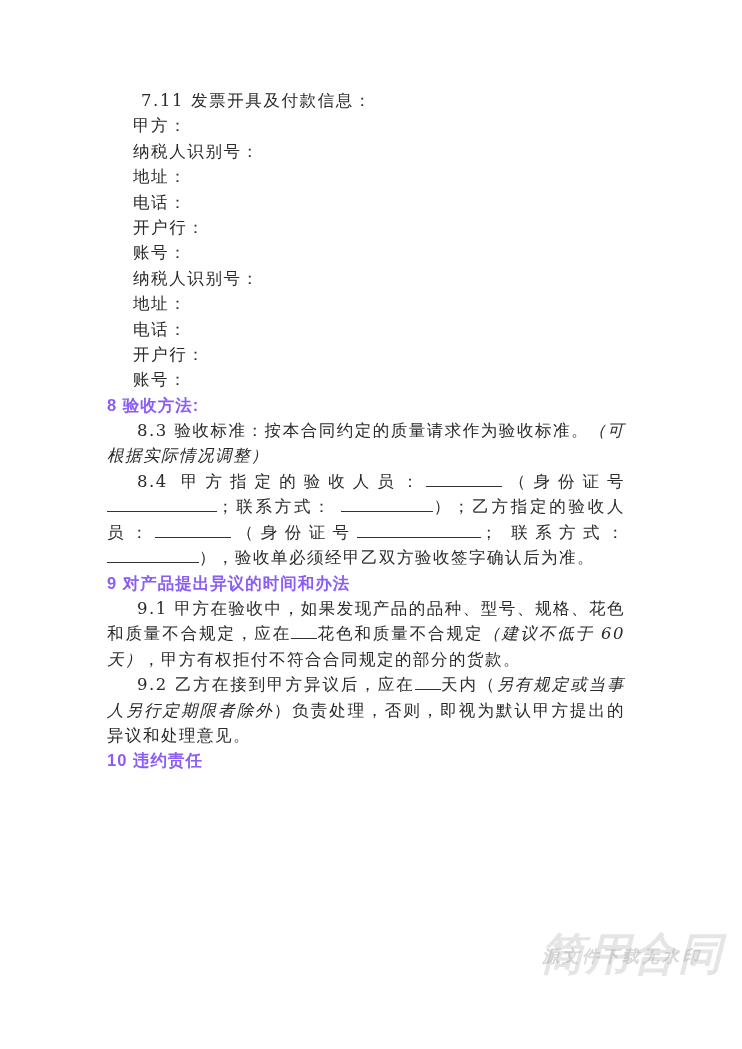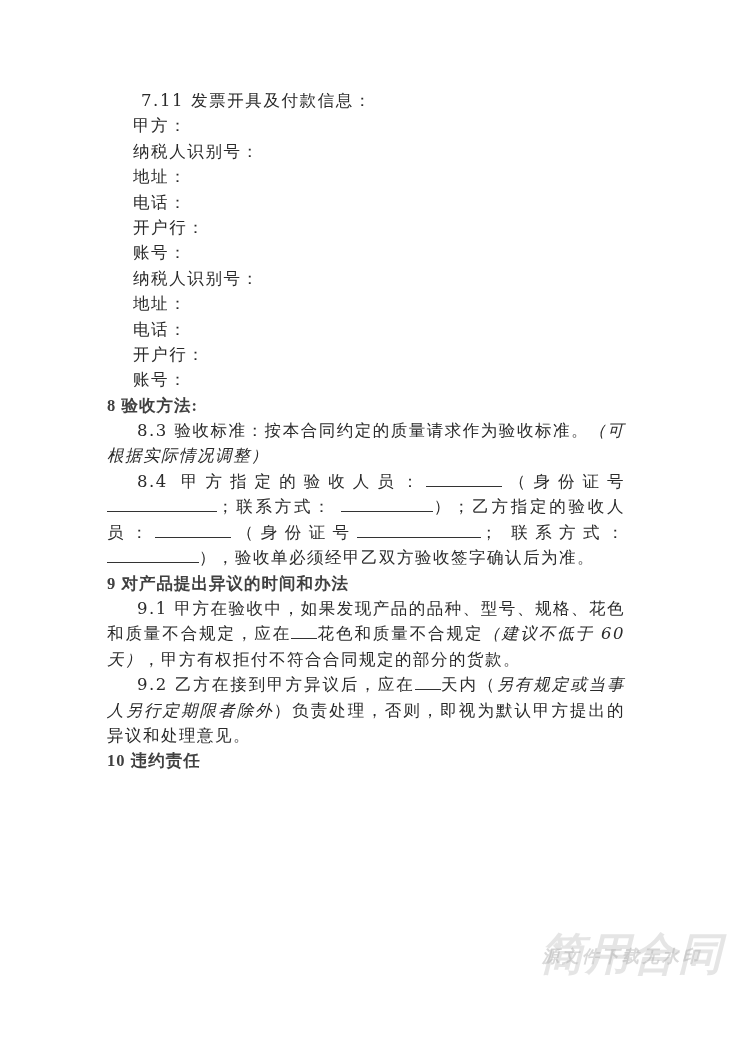--- a/index.html
+++ b/index.html
@@ -2,21 +2,21 @@
 <html><head>
 <meta charset="utf-8">
 <style>
   html, body { margin: 0; padding: 0; background: #ffffff; }
   body { width: 742px; height: 1049px; position: relative; overflow: hidden;
          font-family: "DejaVu Serif", "Liberation Serif", serif; color: #2a2a2a; }
   .page { position: absolute; left: 107px; top: 88px; width: 518px; }
   .line { font-size: 16.5px; line-height: 25.4px; height: 25.4px; white-space: nowrap; letter-spacing: 1.6px; }
   .ind { padding-left: 30px; }
   .ind2 { padding-left: 26px; }
-  .head { font-family: Liberation Serif, serif; font-weight: bold; letter-spacing: 1px; color: #404040; }
+  .head { font-family: Liberation Sans, sans-serif; font-weight: bold; letter-spacing: 1px; color: #8b5cf6; }
   .para { font-size: 16.5px; line-height: 25.4px; letter-spacing: 1.5px; text-align: justify; text-align-last: left; text-indent: 30px; }
   .it { font-style: italic; }
   .blank { display: inline-block; border-bottom: 1px solid #333; height: 16px; vertical-align: baseline; }
   .wm { position: absolute; color: rgba(180,180,180,0.35); font-family: "DejaVu Sans", sans-serif; font-weight: bold; font-style: italic; margin-left: 30px; }
   .wm1 { left: 510px; top: 925px; font-size: 44px; letter-spacing: 2px; color: rgba(170,170,170,0.30); }
   .wm2 { left: 512px; top: 945px; font-size: 17px; letter-spacing: 3px; color: rgba(170,170,170,0.45); }
 </style>
 </head>
 <body>
 

